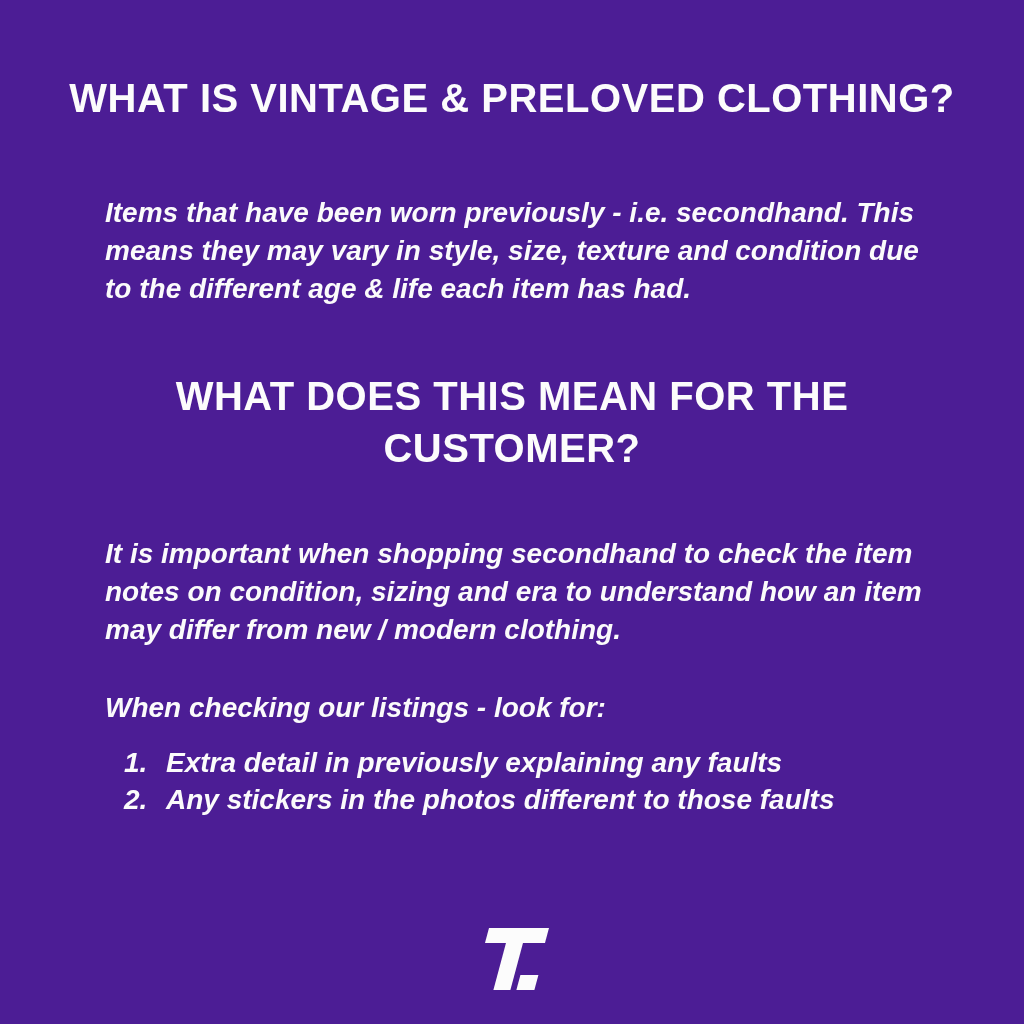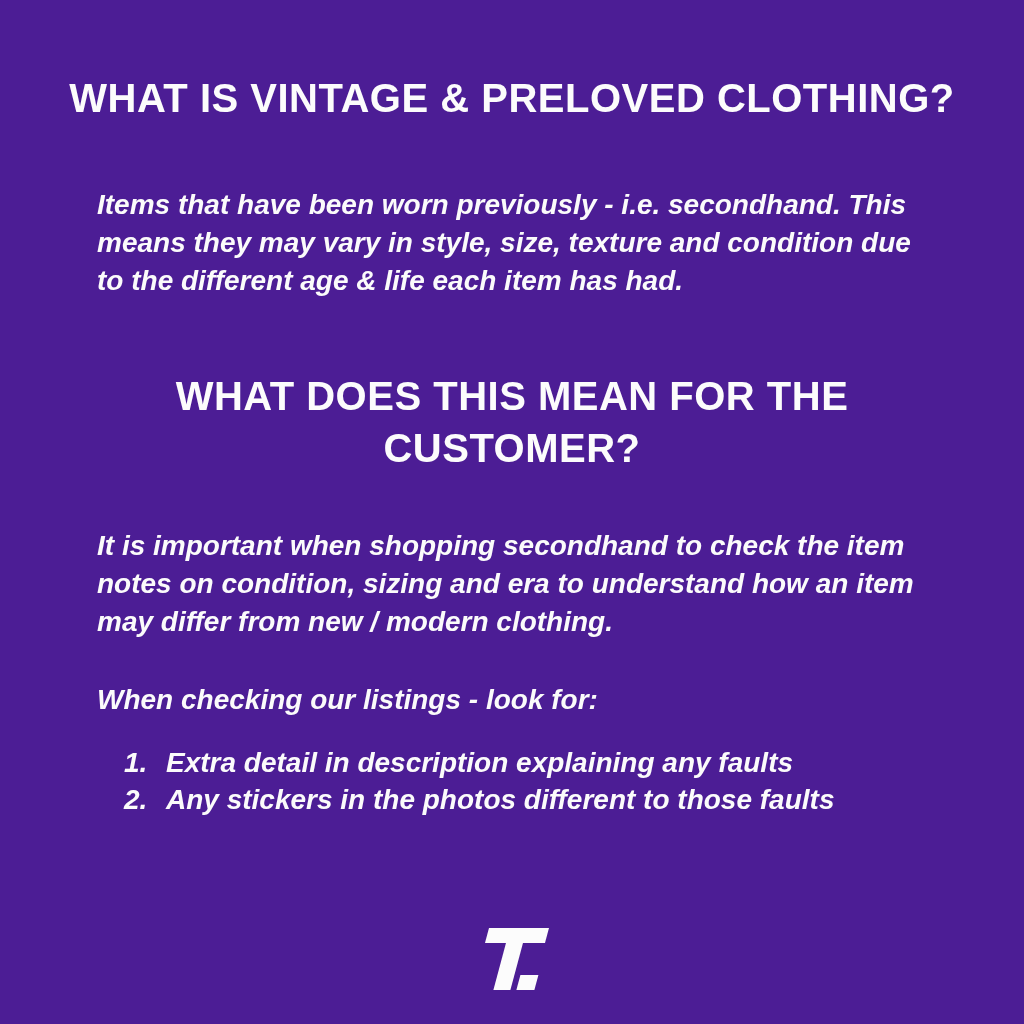--- a/index.html
+++ b/index.html
@@ -37,21 +37,21 @@
   }
   .body-text {
     position: absolute;
     left: 97px;
     width: 838px;
     font-weight: bold;
     font-style: italic;
     font-size: 28px;
     line-height: 38px;
     color: #fbfbfb;
-    margin: 0;
+    margin: 8px;
   }
   .para-1 { top: 186px; }
   .para-2 { top: 527px; }
   .listings-intro { top: 681px; }
   .checklist {
     position: absolute;
     top: 744px;
     left: 124px;
     width: 800px;
     margin: 0;
@@ -91,21 +91,21 @@
 
   <h2 class="heading heading-2">WHAT DOES THIS MEAN FOR THE CUSTOMER?</h2>
 
   <p class="body-text listings-intro">When checking our listings - look for:</p>
 
   <p class="body-text para-2">It is important when shopping secondhand to check the item notes on condition, sizing and era to understand how an item may differ from new / modern clothing.</p>
 
   <ol class="checklist">
     <li class="checklist-item">
       <span class="checklist-number">1.</span>
-      <span class="checklist-text">Extra detail in description explaining any faults</span>
+      <span class="checklist-text">Extra detail in previously explaining any faults</span>
     </li>
     <li class="checklist-item">
       <span class="checklist-number">2.</span>
       <span class="checklist-text">Any stickers in the photos different to those faults</span>
     </li>
   </ol>
 
   <div class="logo-wrap">
     <svg width="92" height="66" viewBox="0 0 92 66" role="img" aria-label="T.">
       <g transform="translate(15,0) skewX(-15)" fill="#fcfcfc">

